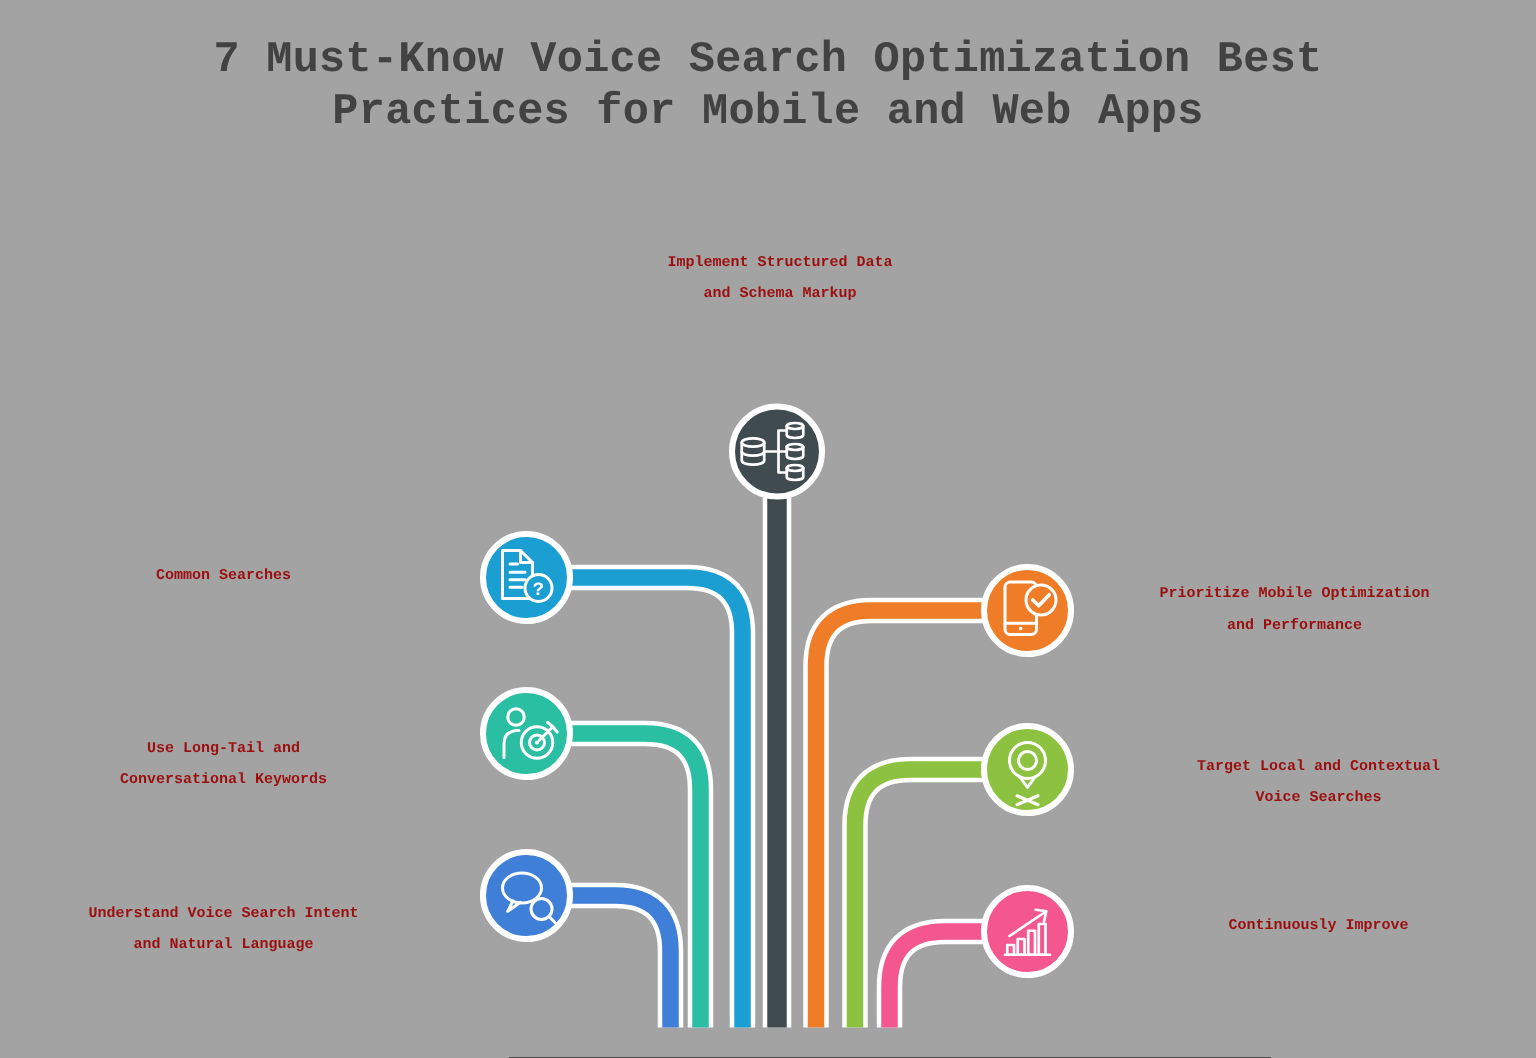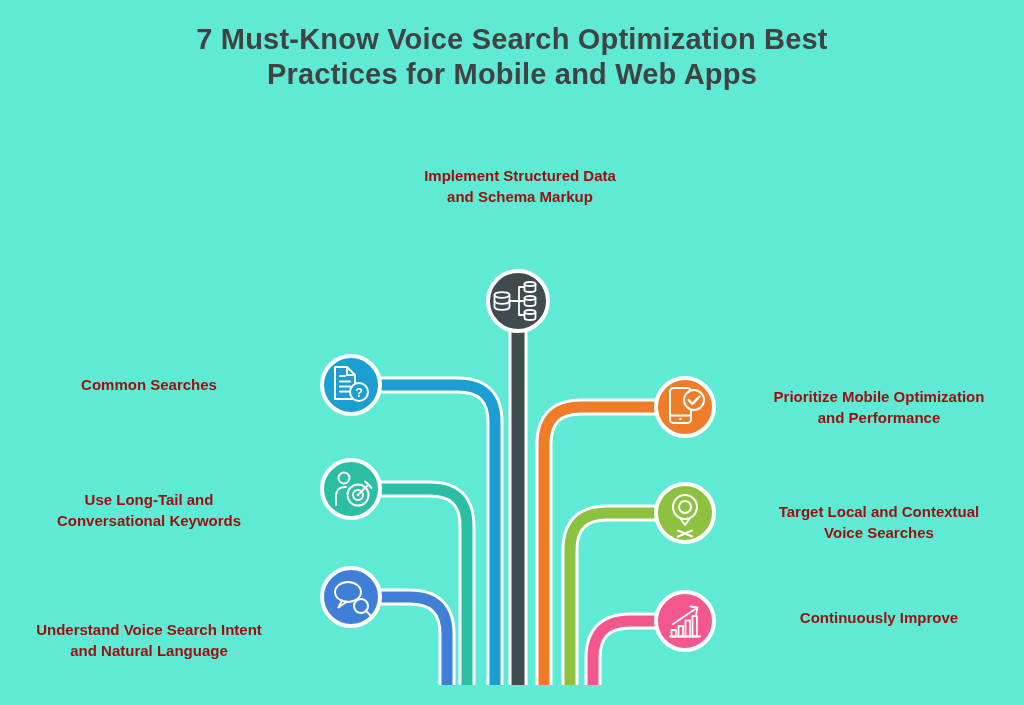--- a/index.html
+++ b/index.html
@@ -1,27 +1,27 @@
 <!DOCTYPE html>
 <html><head>
 <meta charset="utf-8">
 <style>
   html,body{margin:0;padding:0;background:#000;}
   #stage{
-    position:relative;width:1024px;height:705px;background:#5eead4;overflow:hidden;
-    font-family:Liberation Sans, sans-serif;
+    position:relative;width:1024px;height:705px;background:#a3a3a3;overflow:hidden;
+    font-family:Liberation Mono, monospace;
   }
   .title{
     position:absolute;left:0;top:22px;width:1024px;text-align:center;
     color:#424242;font-weight:bold;font-size:29px;line-height:35px;letter-spacing:.2px;
   }
   .title span{display:block;}
   svg.diagram{position:absolute;left:0;top:0;}
   .lbl{
-    position:absolute;color:#9c0f0f;font-weight:bold;font-size:15px;line-height:21px;
+    position:absolute;color:#9c0f0f;font-weight:bold;font-size:10px;line-height:21px;
     text-align:center;
   }
   .lbl span{display:block;}
 </style>
 </head>
 <body>
 
 <div id="stage">
 
   <div class="title">
@@ -137,26 +137,26 @@
 
   <div class="lbl" style="left:18px;top:374px;width:262px;">
     <span>Common Searches</span>
   </div>
 
   <div class="lbl" style="left:18px;top:489px;width:262px;">
     <span>Use Long-Tail and</span>
     <span>Conversational Keywords</span>
   </div>
 
-  <div class="lbl" style="left:8px;top:619px;width:282px;text-align:center;">
+  <div class="lbl" style="left:8px;top:599px;width:282px;text-align:center;">
     <span>Understand Voice Search Intent</span>
     <span>and Natural Language</span>
   </div>
 
-  <div class="lbl" style="left:748px;top:386px;width:262px;">
+  <div class="lbl" style="left:732px;top:386px;width:262px;">
     <span>Prioritize Mobile Optimization</span>
     <span>and Performance</span>
   </div>
 
   <div class="lbl" style="left:748px;top:501px;width:262px;">
     <span>Target Local and Contextual</span>
     <span>Voice Searches</span>
   </div>
 
   <div class="lbl" style="left:748px;top:607px;width:262px;">

